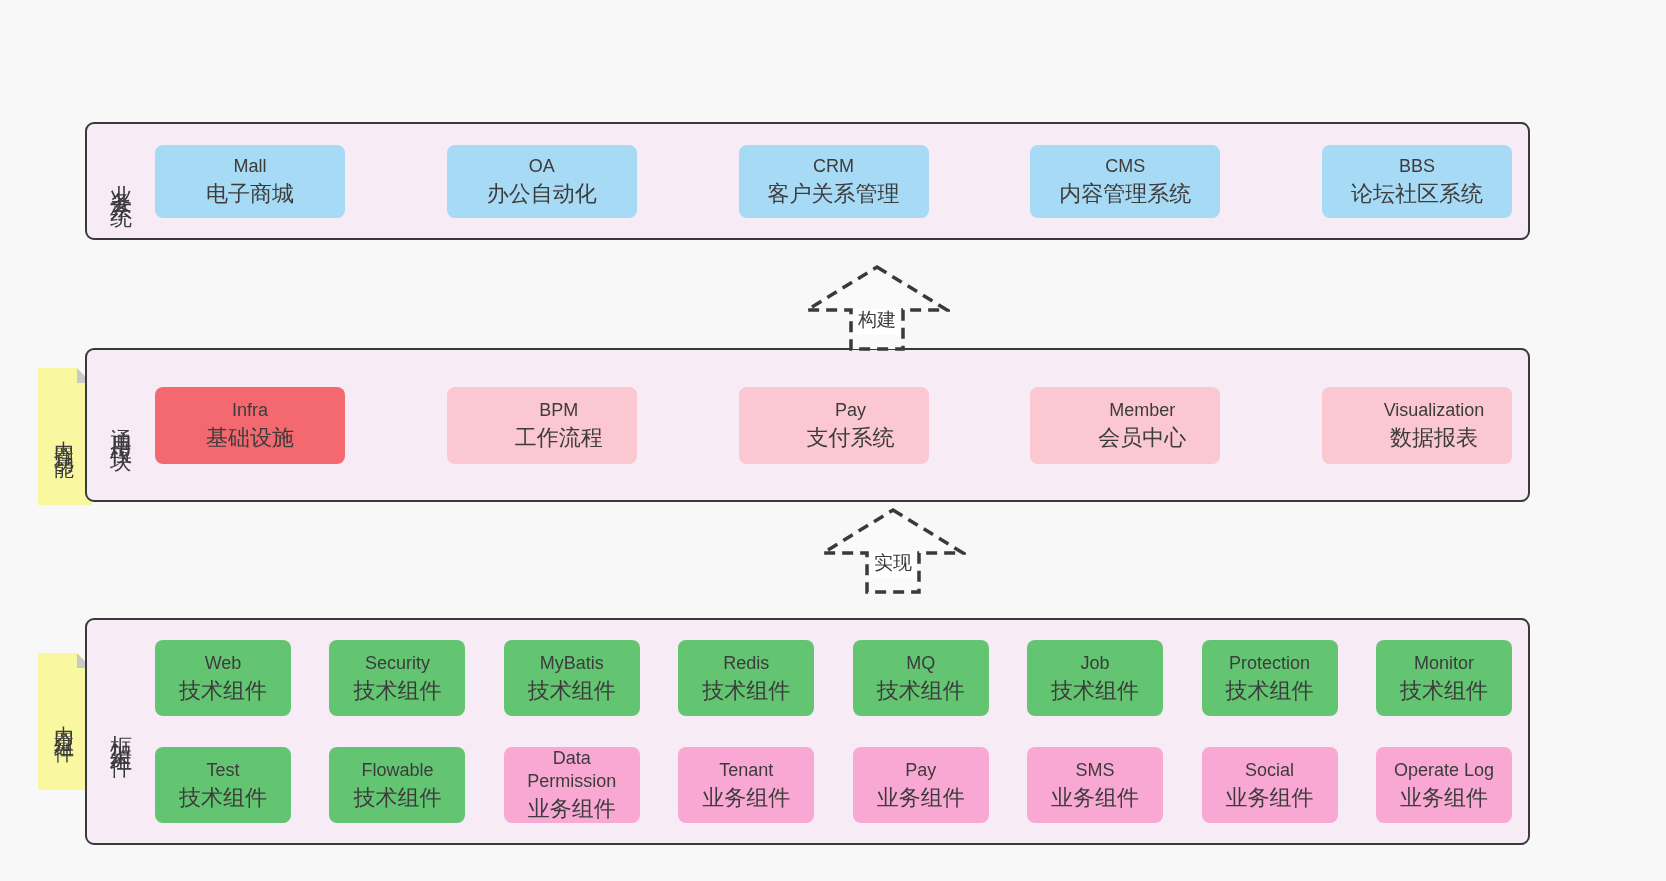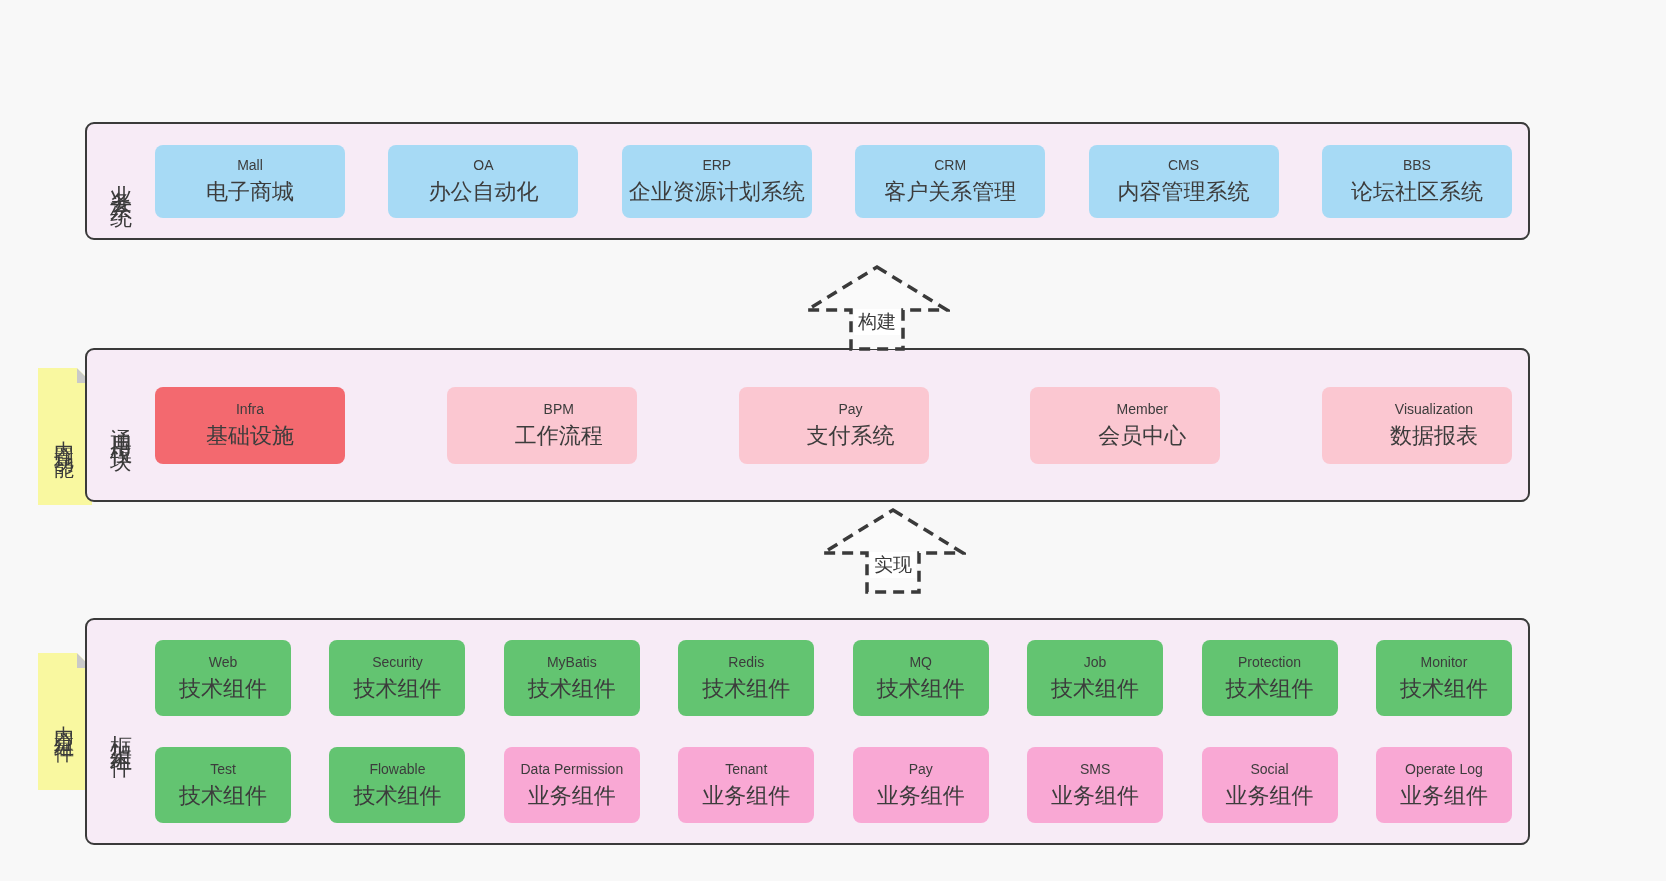--- a/index.html
+++ b/index.html
@@ -35,21 +35,21 @@
 
   
   .box {
     border-radius:8px; box-sizing:border-box;
     display:flex; flex-direction:column; justify-content:center; align-items:center;
     text-align:center; padding:4px 6px;
   }
   .b-lg { width:190px; height:73px; }
   .b-md { width:190px; height:77px; }
   .b-sm { width:136px; height:76px; }
-  .box .en { font-size:14px; line-height:1.25; }
+  .box .en { font-size:18px; line-height:1.25; }
   .box .zh { font-size:22px; line-height:1.2; margin-top:4px; }
 
   .blue       { background:#a7daf5; }
   .red        { background:#f3696f; }
   .pink       { background:#fbc7d1;padding-left:40px; }
   .green      { background:#63c471; }
   .lightgreen { background:#f9a8d4; }
 
   
   .sticky {
@@ -63,21 +63,21 @@
     border-top:15px solid transparent; border-left:15px solid #c9c9c9;
   }
   #sticky-modules   { top:368px; height:137px; }
   #sticky-framework { top:653px; height:137px; }
   .sticky-label {
     writing-mode:vertical-rl; text-orientation:upright;
     font-size:20px; letter-spacing:6px; color:#3a3a3a;
   }
 
   
-  .arrow { position:absolute; width:146px; height:90px; z-index:3; }
+  .arrow { position:absolute; width:146px; height:90px; z-index:3;font-family:Liberation Mono, monospace; }
   #arrow-build     { left:804px; top:263px; }
   #arrow-implement { left:820px; top:506px; }
   .arrow svg { width:100%; height:100%; display:block; }
   .arrow-label {
     position:absolute; left:50%; top:46px; transform:translateX(-50%);
     background:#ffffff; padding:1px 4px; font-size:19px; color:#3a3a3a;
     white-space:nowrap; line-height:1.25;
   }
 </style>
 </head>
@@ -88,24 +88,20 @@
   <div class="boxes-row">
     <div class="box b-lg blue">
       <div class="en">Mall</div>
       <div class="zh">电子商城</div>
     </div>
     <div class="box b-lg blue">
       <div class="en">OA</div>
       <div class="zh">办公自动化</div>
     </div>
     <div class="box b-lg blue">
-      <div class="en">ERP</div>
-      <div class="zh">企业资源计划系统</div>
-    </div>
-    <div class="box b-lg blue">
       <div class="en">CRM</div>
       <div class="zh">客户关系管理</div>
     </div>
     <div class="box b-lg blue">
       <div class="en">CMS</div>
       <div class="zh">内容管理系统</div>
     </div>
     <div class="box b-lg blue">
       <div class="en">BBS</div>
       <div class="zh">论坛社区系统</div>

